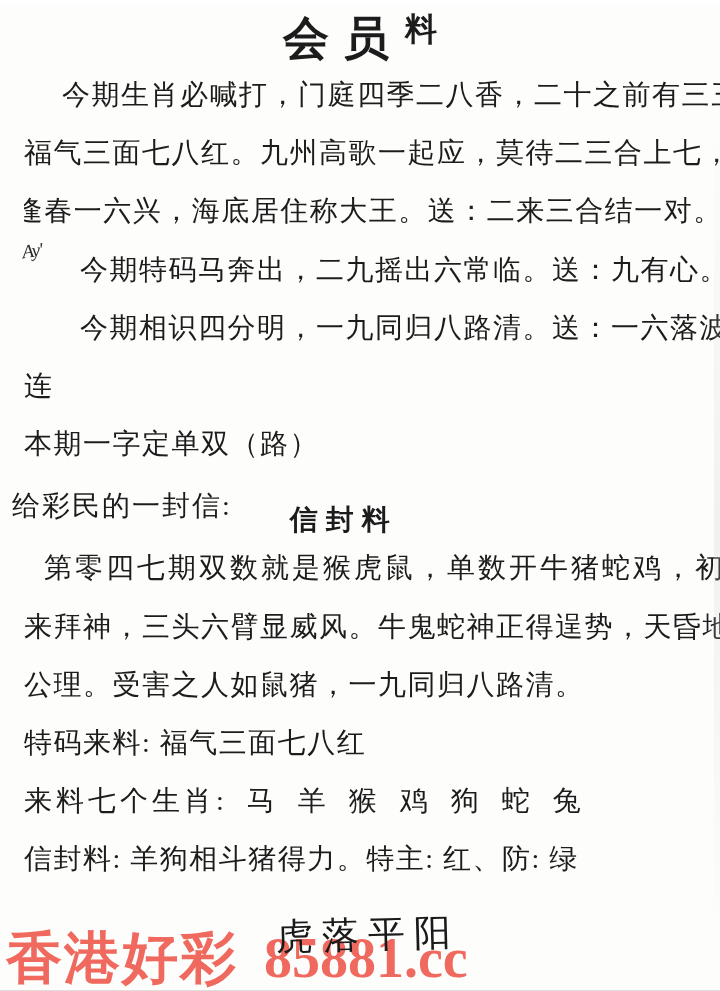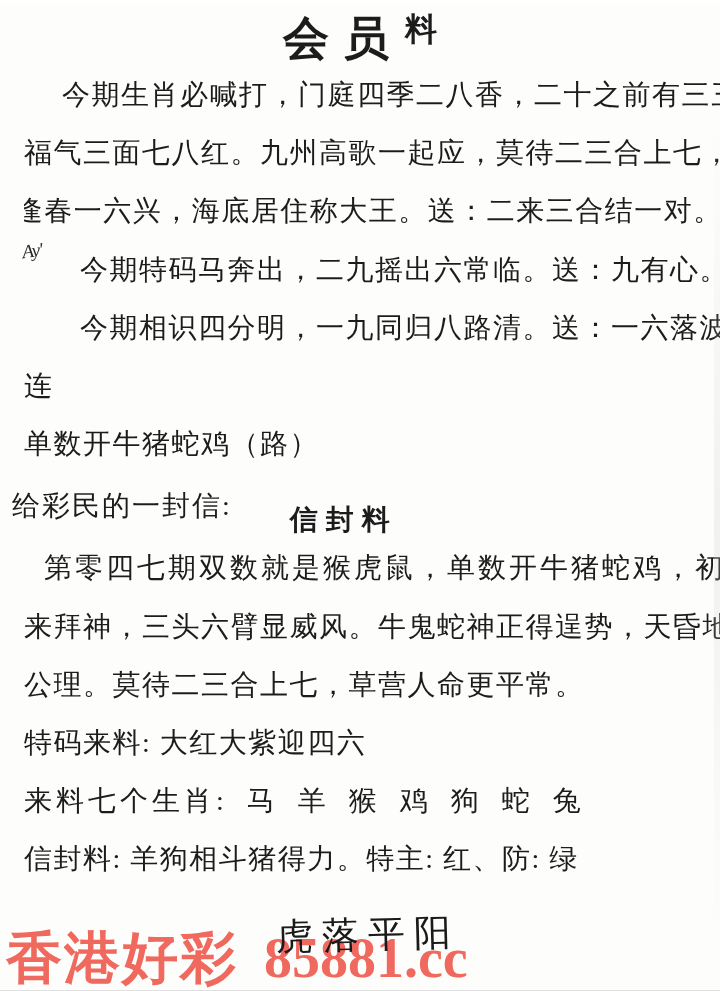--- a/index.html
+++ b/index.html
@@ -124,33 +124,33 @@
     <span class="title-main">会员</span><span class="title-small">料</span>
   </div>
 
   <div class="lines" id="body-lines-1">
       <div class="line indent-a">今期生肖必喊打，门庭四季二八香，二十之前有三三，</div>
       <div class="line">福气三面七八红。九州高歌一起应，莫待二三合上七，四面</div>
       <div class="line"><span class="clipped-glyph">逢</span>春一六兴，海底居住称大王。送：二来三合结一对。</div>
       <div class="line indent-b">今期特码马奔出，二九摇出六常临。送：九有心。</div>
       <div class="line indent-b">今期相识四分明，一九同归八路清。送：一六落波二相</div>
       <div class="line">连</div>
-      <div class="line">单数开牛猪蛇鸡（路）</div>
+      <div class="line">本期一字定单双（路）</div>
     </div>
 
   <div class="letter-header">
     <span class="letter-label">给彩民的一封信:</span>
     <span class="letter-heading">信封料</span>
   </div>
 
   <div class="lines" id="body-lines-2">
       <div class="line indent-c spaced">第零四七期双数就是猴虎鼠，单数开牛猪蛇鸡，初一十五</div>
       <div class="line">来拜神，三头六臂显威风。牛鬼蛇神正得逞势，天昏地暗无</div>
-      <div class="line">公理。莫待二三合上七，草营人命更平常。</div>
-      <div class="line">特码来料: 大红大紫迎四六</div>
+      <div class="line">公理。受害之人如鼠猪，一九同归八路清。</div>
+      <div class="line">特码来料: 福气三面七八红</div>
       <div class="line spaced-wide">来料七个生肖: 马 羊 猴 鸡 狗 蛇 兔</div>
       <div class="line">信封料: 羊狗相斗猪得力。特主: 红、防: 绿</div>
     </div>
 
   <div class="margin-mark">Ay′</div>
 
   <div class="handwriting-note">虎落平阳</div>
 
   <div class="watermark" style="color: rgb(240, 105, 94);">
     <span class="site-name">香港好彩</span><span class="site-url">85881.cc</span>

